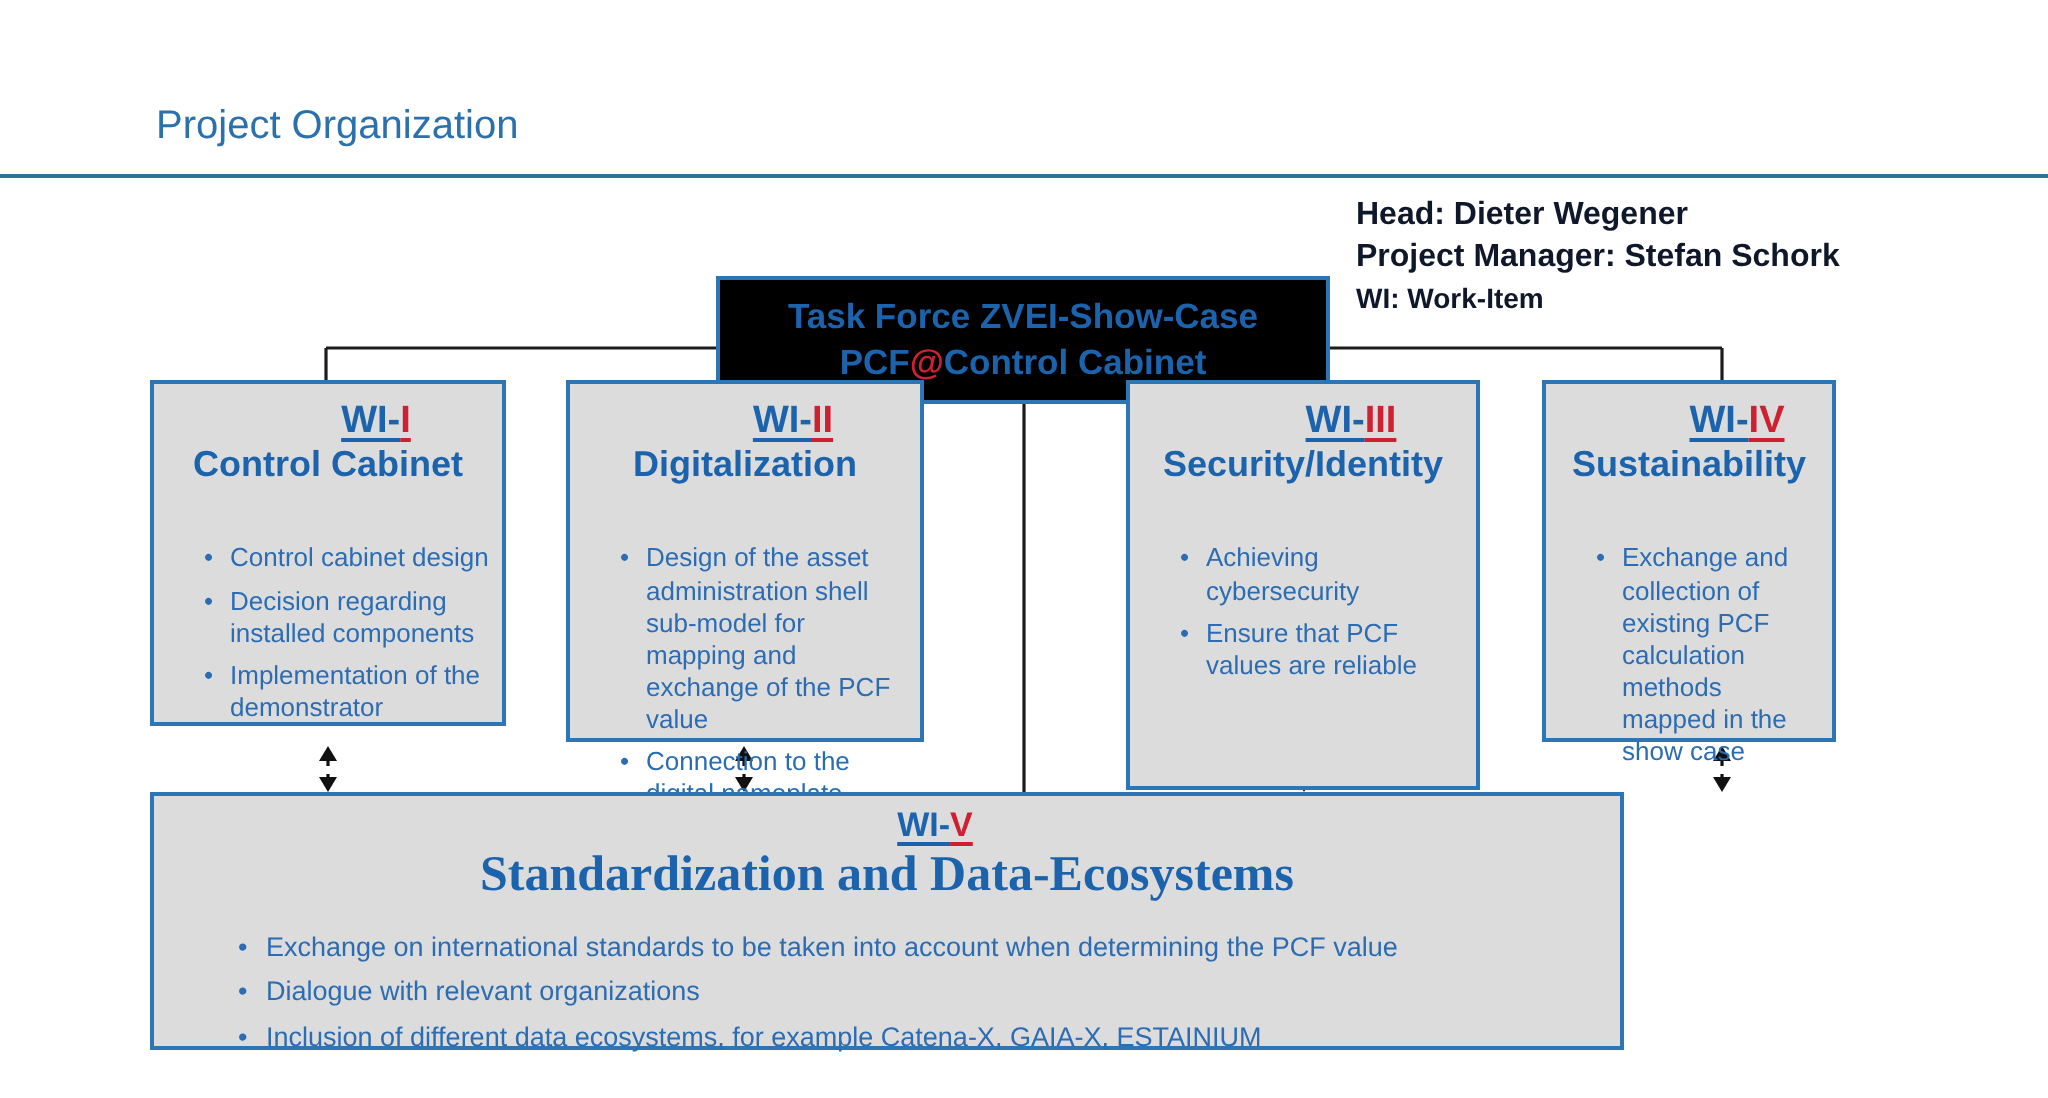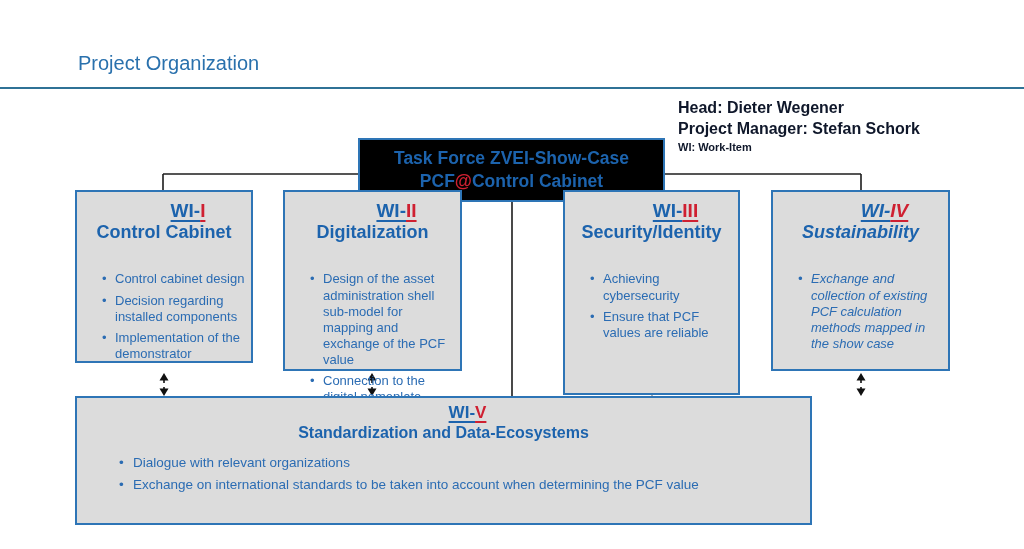--- a/index.html
+++ b/index.html
@@ -26,49 +26,49 @@
     background:#000000;border:2px solid #2e75b6;box-sizing:border-box;
     display:flex;flex-direction:column;justify-content:center;align-items:center;
     font-size:17.5px;font-weight:bold;color:#1c63ad;line-height:1.3;z-index:1;
     text-align:center;
     margin-top:46px;
   }
   .taskforce .at{color:#cf2031;}
   
   .leadership{position:absolute;left:678px;top:97px;color:#0f172a;z-index:1;}
   .lead-line{font-size:16px;font-weight:bold;line-height:1.32;white-space:nowrap;}
-  .lead-note{font-size:11px;font-weight:bold;margin-top:2px;white-space:nowrap;}
+  .lead-note{font-size:14px;font-weight:bold;margin-top:2px;white-space:nowrap;}
   
   .wibox{
     position:absolute;background:#dcdcdc;border:2px solid #2e75b6;
     box-sizing:border-box;padding-top:8px;z-index:1;
   }
   .wi-id{text-align:center;font-size:19px;font-weight:bold;line-height:1.15;}
   .wi-prefix{color:#1c63ad;text-decoration:underline;text-underline-offset:3px;text-decoration-thickness:2px;margin-left:48px;}
   .wi-num{color:#cf2031;text-decoration:underline;text-underline-offset:3px;text-decoration-thickness:2px;}
   .wi-title{text-align:center;font-size:18px;font-weight:bold;color:#1c63ad;line-height:1.2;}
   .bullets{margin:28px 0 0 12px;padding:0 6px 0 13px;list-style:none;}
   .bullets li{
     position:relative;padding-left:13px;font-size:13px;color:#2b6cb3;
     line-height:1.24;margin-bottom:5px;
   }
   .bullets li::before{content:"\2022";position:absolute;left:0;top:0;}
   
   .wibox-1{left:75px;top:190px;width:178px;height:173px;}
   .wibox-2{left:283px;top:190px;width:179px;height:181px;}
   .wibox-3{left:563px;top:190px;width:177px;height:205px;}
-  .wibox-4{left:771px;top:190px;width:179px;height:181px;font-style:italic;}
+  .wibox-4{left:771px;top:190px;width:147px;height:181px;}
   
   .wi5{
     position:absolute;left:75px;top:396px;width:737px;height:129px;
     background:#dcdcdc;border:2px solid #2e75b6;box-sizing:border-box;
     padding-top:5px;z-index:1;
   }
   .wi5 .wi-id{font-size:17px;}
-  .wi5 .wi-title{font-size:16px;}
+  .wi5 .wi-title{font-size:25px;font-family:Liberation Serif, serif;}
   .wi5 .bullets{margin-top:13px;padding-left:30px;}
   .wi5 .bullets li{font-size:13.5px;padding-left:14px;margin-bottom:6px;}
 </style>
 </head>
 <body>
 
 <div class="canvas">
 
   <div class="subtitle">Project Organization</div>
   <div class="rule"></div>
@@ -153,18 +153,19 @@
     <div class="wi-title">Sustainability</div>
     <ul class="bullets">
       <li>Exchange and collection of existing PCF calculation methods mapped in the show case</li>
     </ul>
   </div>
 
   <div class="wi5">
     <div class="wi-id"><span class="wi-prefix">WI-</span><span class="wi-num">V</span></div>
     <div class="wi-title">Standardization and Data-Ecosystems</div>
     <ul class="bullets">
+      <li>Exchange on international standards to be taken into account when determining the PCF value</li>
       <li>Dialogue with relevant organizations</li>
-      <li>Exchange on international standards to be taken into account when determining the PCF value</li>
+      <li>Inclusion of different data ecosystems, for example Catena-X, GAIA-X, ESTAINIUM</li>
     </ul>
   </div>
 
 </div>
 
 </body></html>

